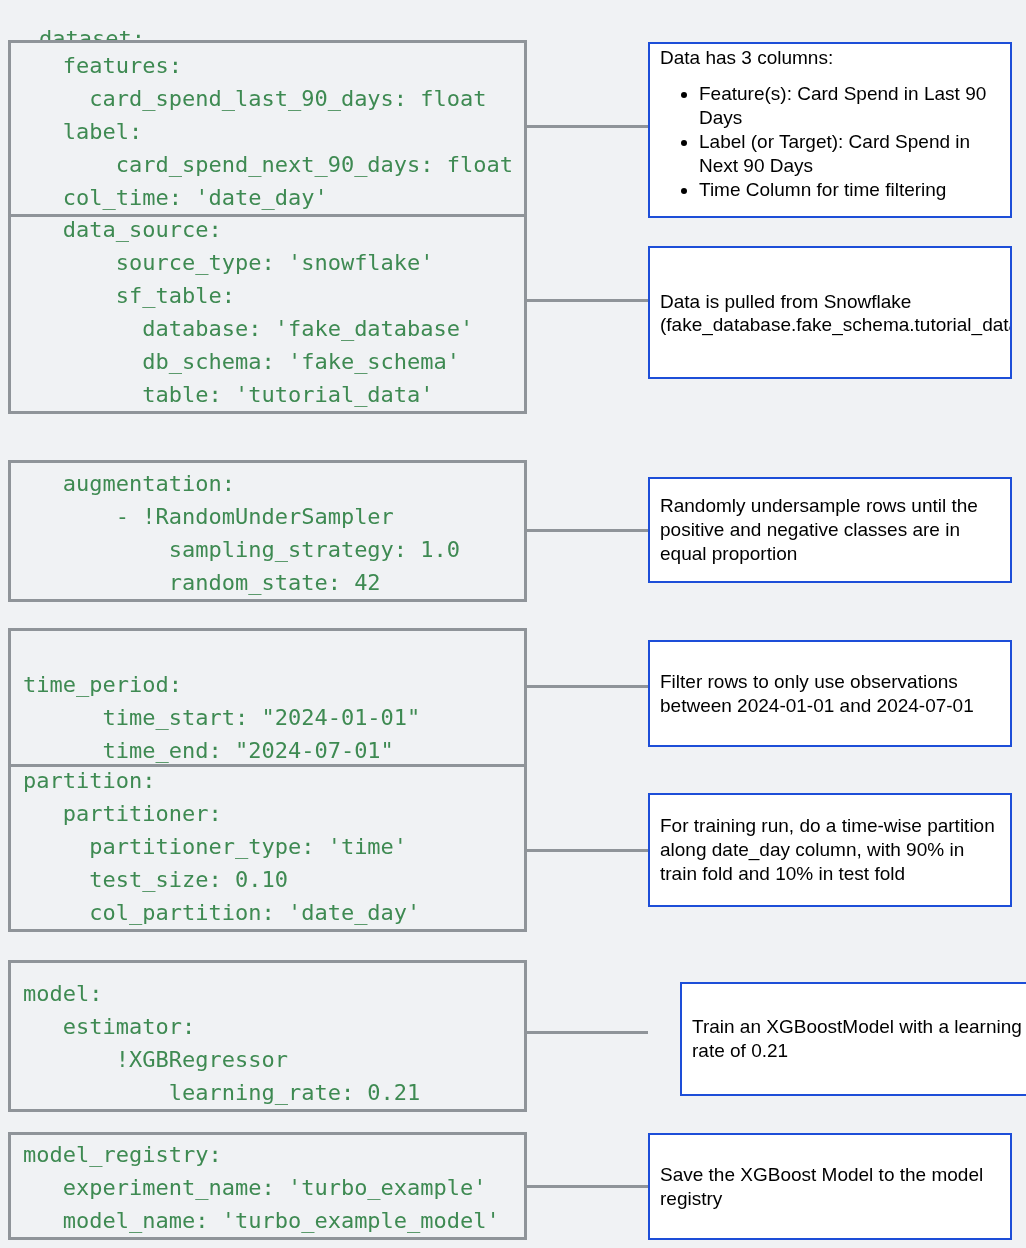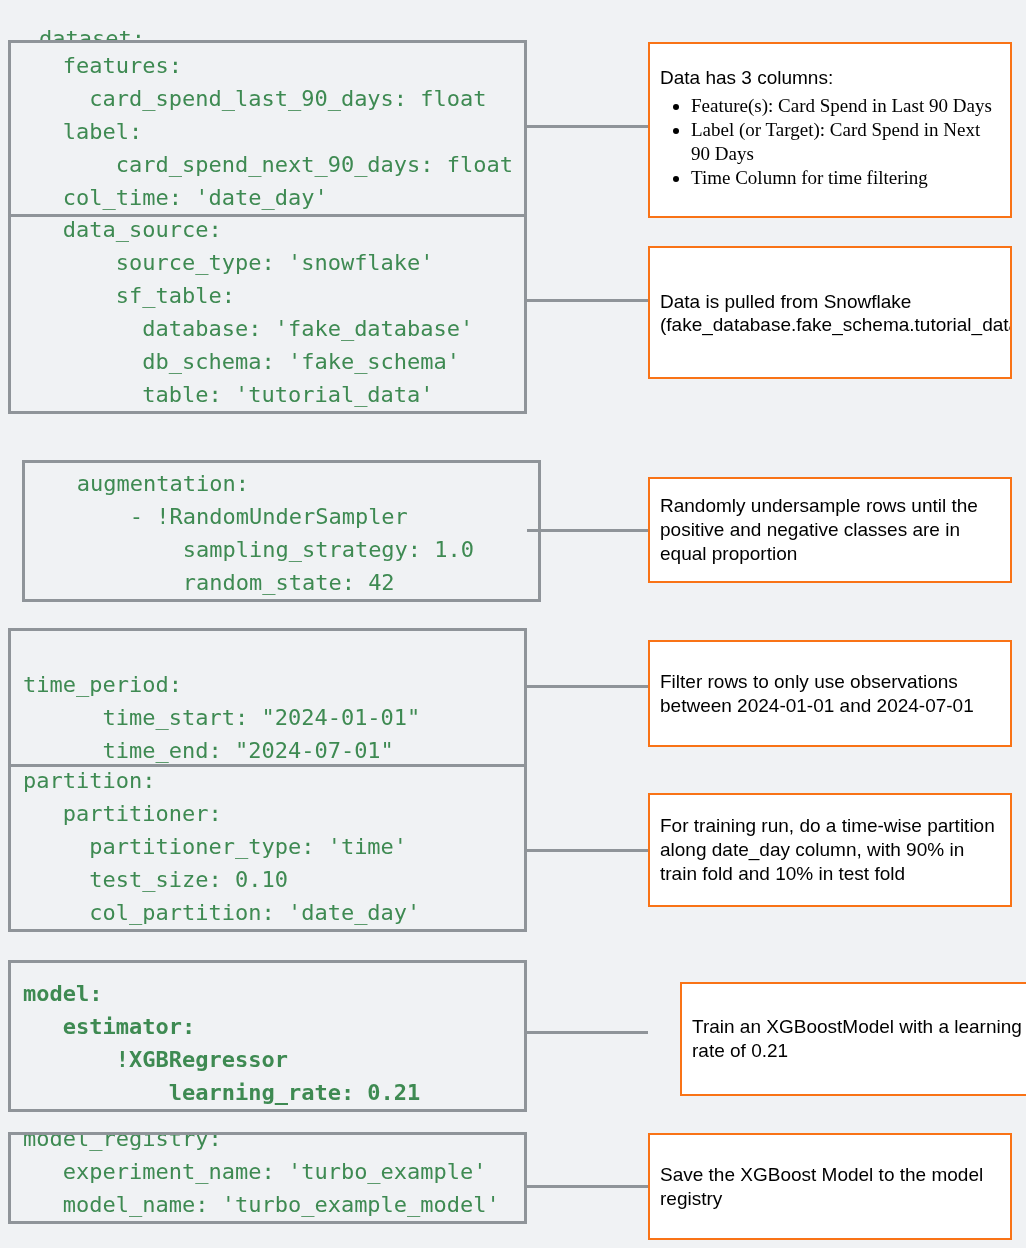--- a/index.html
+++ b/index.html
@@ -49,37 +49,36 @@
     position: absolute;
     left: 527px; width: 121px; height: 3px;
     background: #8f9499;
   }
 
   
   .note-box {
     position: absolute;
     left: 648px; width: 364px;
     box-sizing: border-box;
-    border: 2px solid #f97316;
+    border: 2px solid #1d4ed8;
     background: #ffffff;
     display: flex;
     align-items: center;
     overflow: hidden;
   }
   .note-content {
     padding: 4px 8px 4px 10px;
     font-size: 19px; line-height: 24px;
     color: #000000;
   }
   .note-content p { margin: 0; }
   .note-content ul {
-    margin: 4px;
+    margin: 12px;
     padding-left: 27px;
     list-style-type: disc;
-    font-family: Liberation Serif, serif;
   }
   .note-small { font-size: 19px; line-height: 22px; }
 </style>
 </head>
 <body>
 
 <div class="diagram">
 
   <pre class="code-label">dataset:</pre>
 
@@ -91,45 +90,45 @@
    col_time: 'date_day'</pre>
   </div>
   <div class="code-box" style="top:214px; height:200px;">
     <pre>   data_source:
        source_type: 'snowflake'
        sf_table:
          database: 'fake_database'
          db_schema: 'fake_schema'
          table: 'tutorial_data'</pre>
   </div>
-  <div class="code-box" style="top:460px; height:142px;margin-left:14px;">
+  <div class="code-box" style="top:460px; height:142px;">
     <pre>   augmentation:
        - !RandomUnderSampler
            sampling_strategy: 1.0
            random_state: 42</pre>
   </div>
   <div class="code-box" style="top:628px; height:142px;">
     <pre>time_period:
       time_start: "2024-01-01"
       time_end: "2024-07-01"</pre>
   </div>
   <div class="code-box" style="top:764px; height:168px;">
     <pre>partition:
    partitioner:
      partitioner_type: 'time'
      test_size: 0.10
      col_partition: 'date_day'</pre>
   </div>
-  <div class="code-box" style="top:960px; height:152px;font-weight:bold;">
+  <div class="code-box" style="top:960px; height:152px;">
     <pre>model:
    estimator:
        !XGBRegressor
            learning_rate: 0.21</pre>
   </div>
-  <div class="code-box" style="top:1132px; height:92px;">
+  <div class="code-box" style="top:1132px; height:108px;">
     <pre>model_registry:
    experiment_name: 'turbo_example'
    model_name: 'turbo_example_model'</pre>
   </div>
 
   <div class="connector" style="top:125px;"></div>
   <div class="connector" style="top:299px;"></div>
   <div class="connector" style="top:529px;"></div>
   <div class="connector" style="top:685px;"></div>
   <div class="connector" style="top:849px;"></div>

